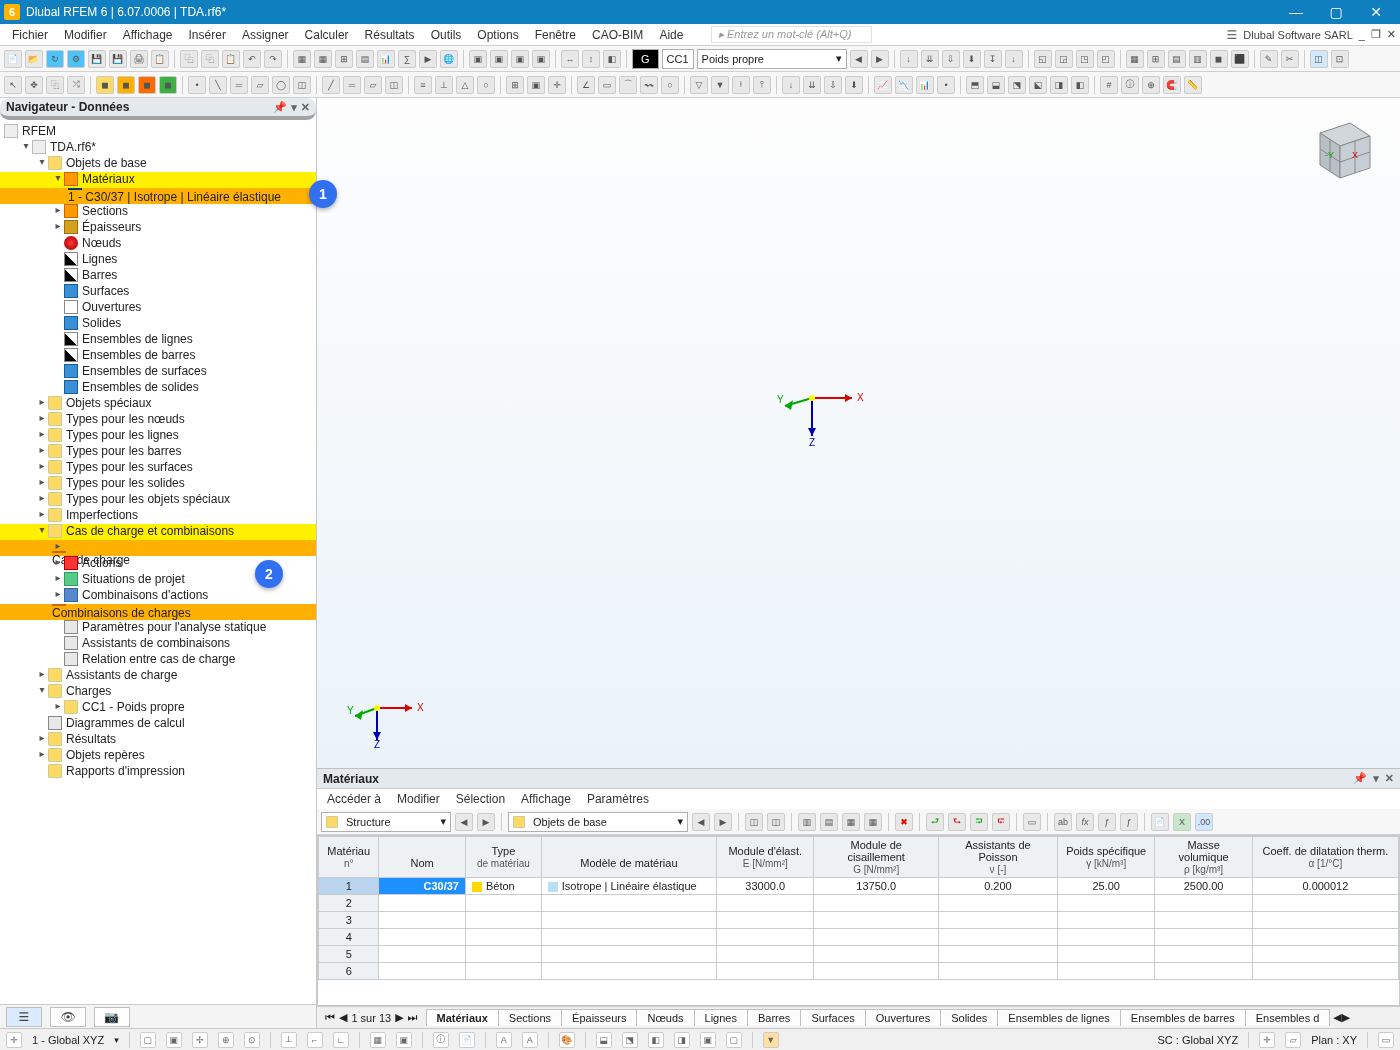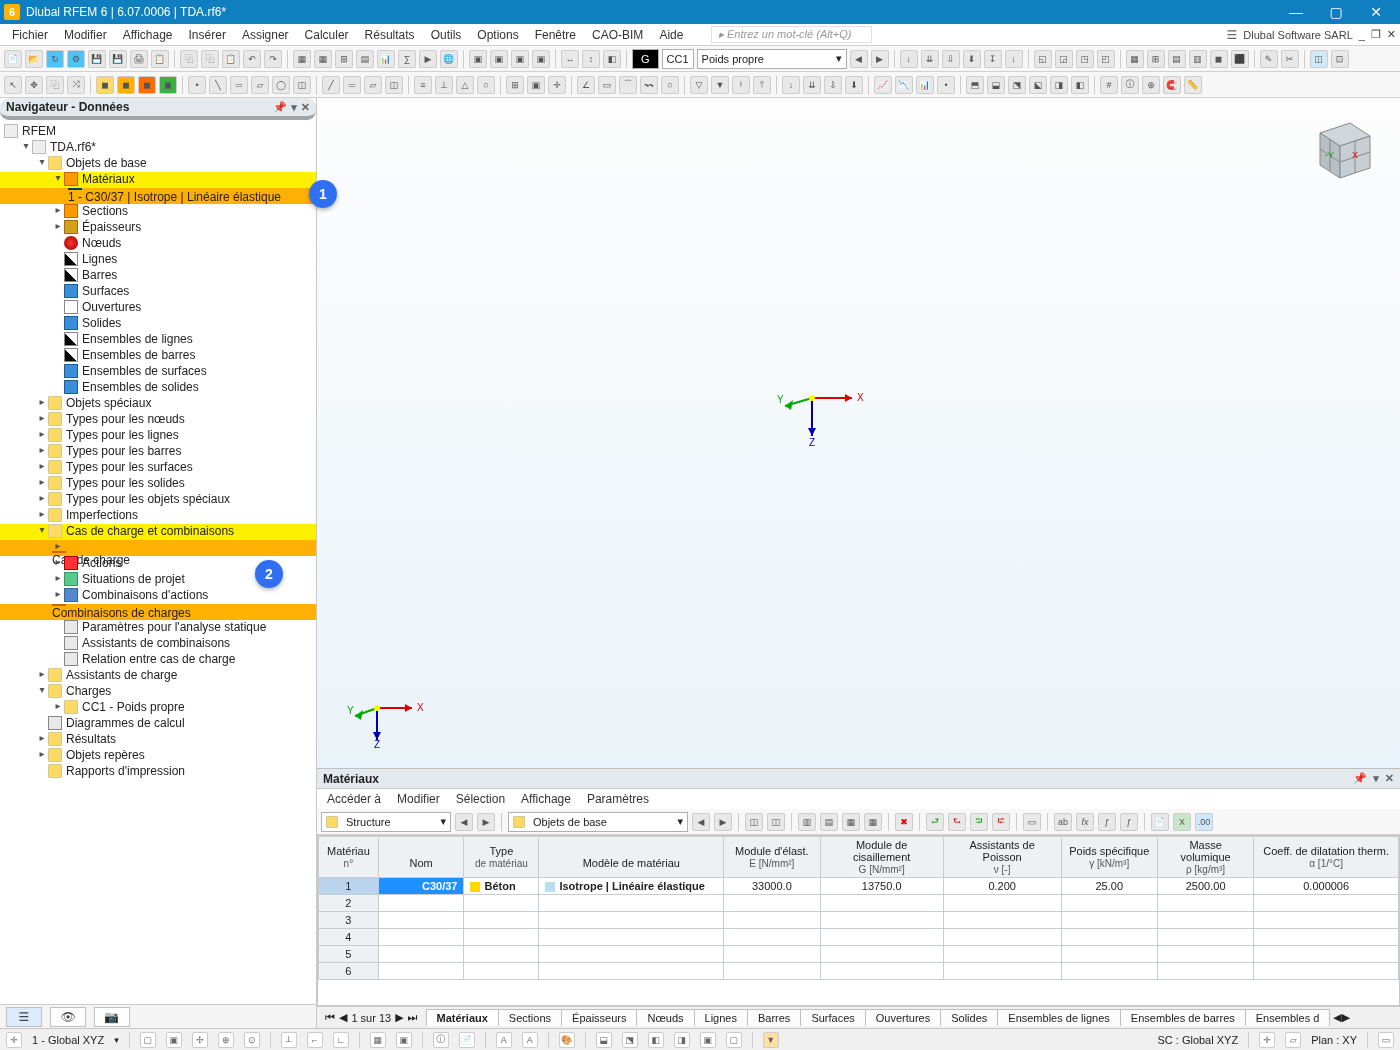--- a/index.html
+++ b/index.html
@@ -52,21 +52,21 @@
 .mp-tool { height:26px; display:flex; align-items:center; gap:4px; padding:0 4px; border-bottom:1px solid #d0d0d0; background:#f7f7f7; }
 .grid-table { flex:1; overflow:auto; border:1px solid #c8c8c8; }
 .grid-table table { border-collapse:collapse; width:100%; font-size:11px; }
 .grid-table th, .grid-table td { border:1px solid #c8cdd2; padding:2px 6px; height:15px; }
 .grid-table th { background:#eef1f4; font-weight:normal; text-align:center; vertical-align:middle; }
 .grid-table th .sub { color:#555; font-size:10px; }
 .grid-table .rhdr { background:#eef1f4; text-align:center; width:40px; }
 .grid-table .sel-hdr { background:#b9d4ec; }
 .grid-table .cell-blue { background:#1e90ff; color:#fff; text-align:right; font-weight:600; }
 .grid-table .num { text-align:center; }
-.grid-table .col-type { text-align:left; white-space:nowrap;font-weight:bold; }
+.grid-table .col-type { text-align:left; white-space:nowrap; }
 .tabs { height:22px; display:flex; align-items:center; background:#f0f0f0; border-top:1px solid #ccc; font-size:11px; }
 .tabs .pager { padding:0 8px; display:flex; align-items:center; gap:4px; }
 .tabs .tab { padding:2px 10px; border:1px solid #c0c0c0; border-bottom:none; background:#fcfcfc; margin-right:-1px; cursor:default; }
 .tabs .tab.active { background:#fff; font-weight:600; }
 .nav-bottom-tabs { height:24px; border-top:1px solid #ccc; display:flex; align-items:center; padding:0 6px; gap:8px; background:#f4f4f4; }
 .nav-tab-icon { width:36px; height:20px; border:1px solid #c0c0c0; background:#fff; display:flex; align-items:center; justify-content:center; font-size:12px; color:#444; }
 .nav-tab-icon.active { background:#dbeafc; }
 .statusbar { height:22px; background:#f0f0f0; border-top:1px solid #c8c8c8; display:flex; align-items:center; padding:0 6px; font-size:11px; gap:10px; }
 .statusbar .sb-btn { width:16px; height:16px; border:1px solid #ccc; background:#fff; border-radius:2px; display:inline-flex; align-items:center; justify-content:center; font-size:9px; color:#666; }
 .statusbar .sb-sep { width:1px; height:16px; background:#ccc; }
@@ -607,21 +607,21 @@
             <tr>
               <td class="rhdr sel-hdr">1</td>
               <td class="cell-blue"><span>C30/37</span></td>
               <td class="col-type"><span class="swatch" style="background:#ffd800"></span><span>Béton</span></td>
               <td class="col-type"><span class="swatch" style="background:#b8e0f0"></span><span>Isotrope | Linéaire élastique</span></td>
               <td class="num">33000.0</td>
               <td class="num">13750.0</td>
               <td class="num">0.200</td>
               <td class="num">25.00</td>
               <td class="num">2500.00</td>
-              <td class="num">0.000006</td>
+              <td class="num">0.000012</td>
             </tr>
             <tr>
                 <td class="rhdr">2</td>
                 <td></td>
                 <td></td>
                 <td></td>
                 <td></td>
                 <td></td>
                 <td></td>
                 <td></td>

